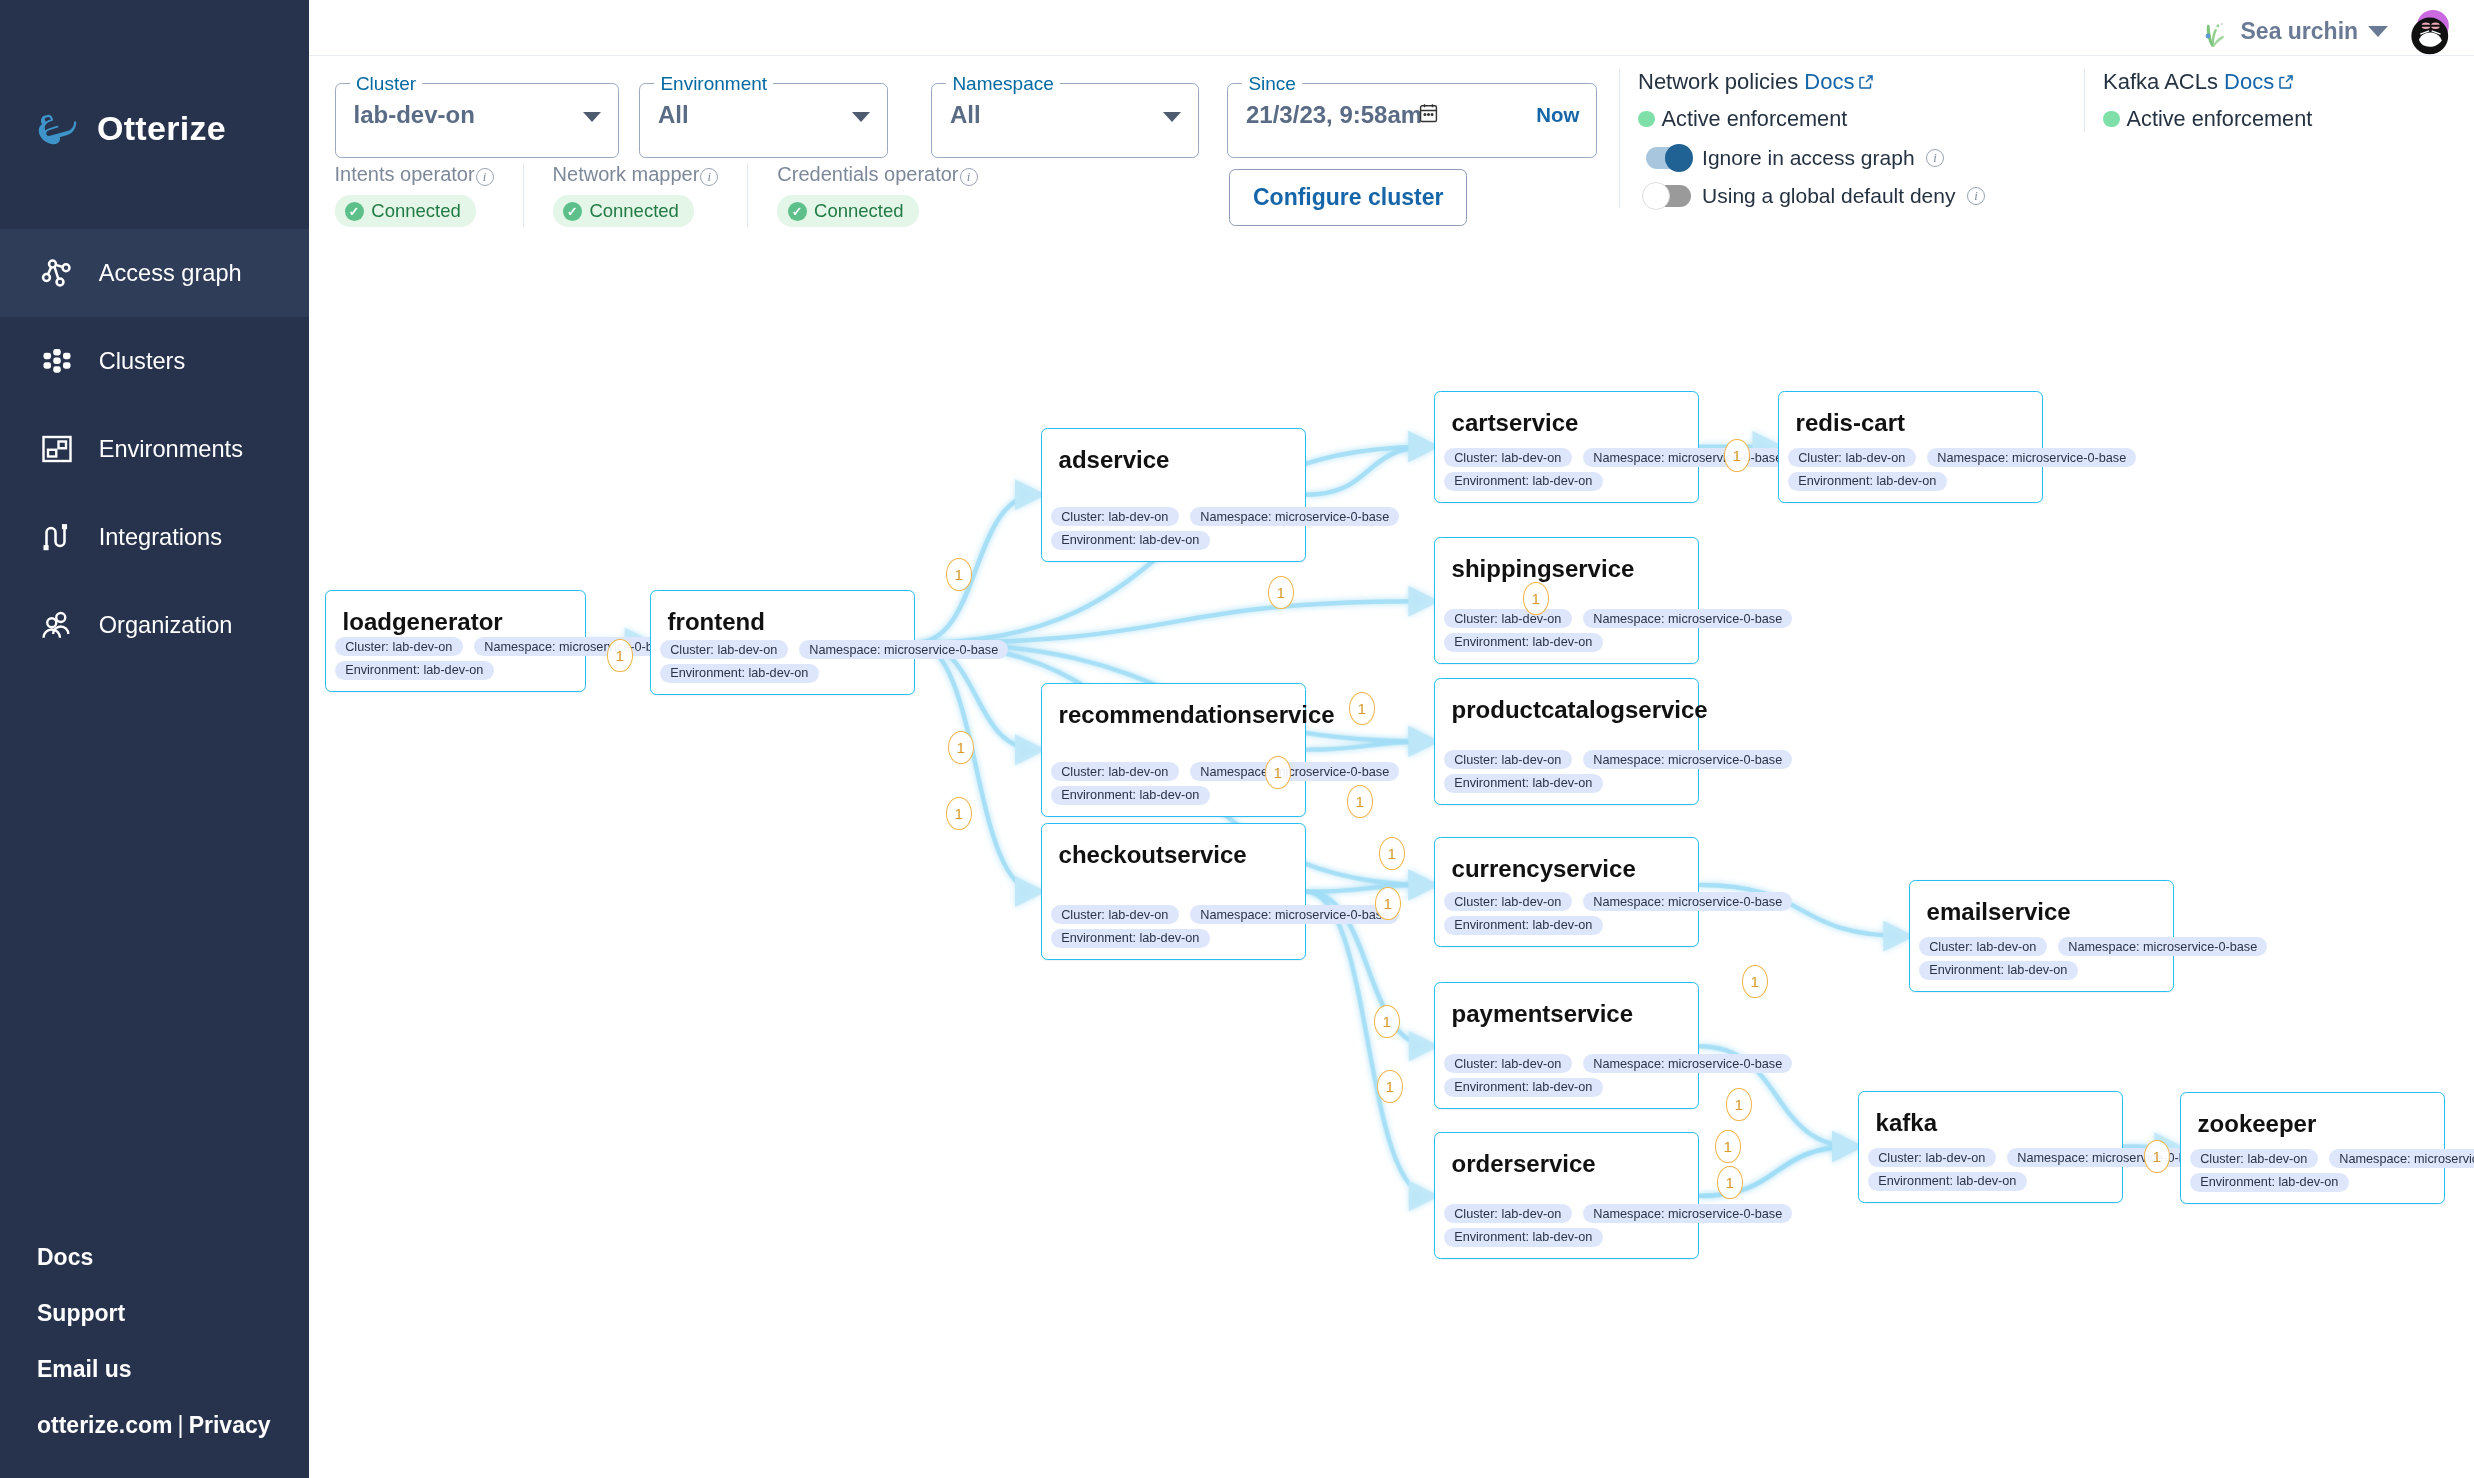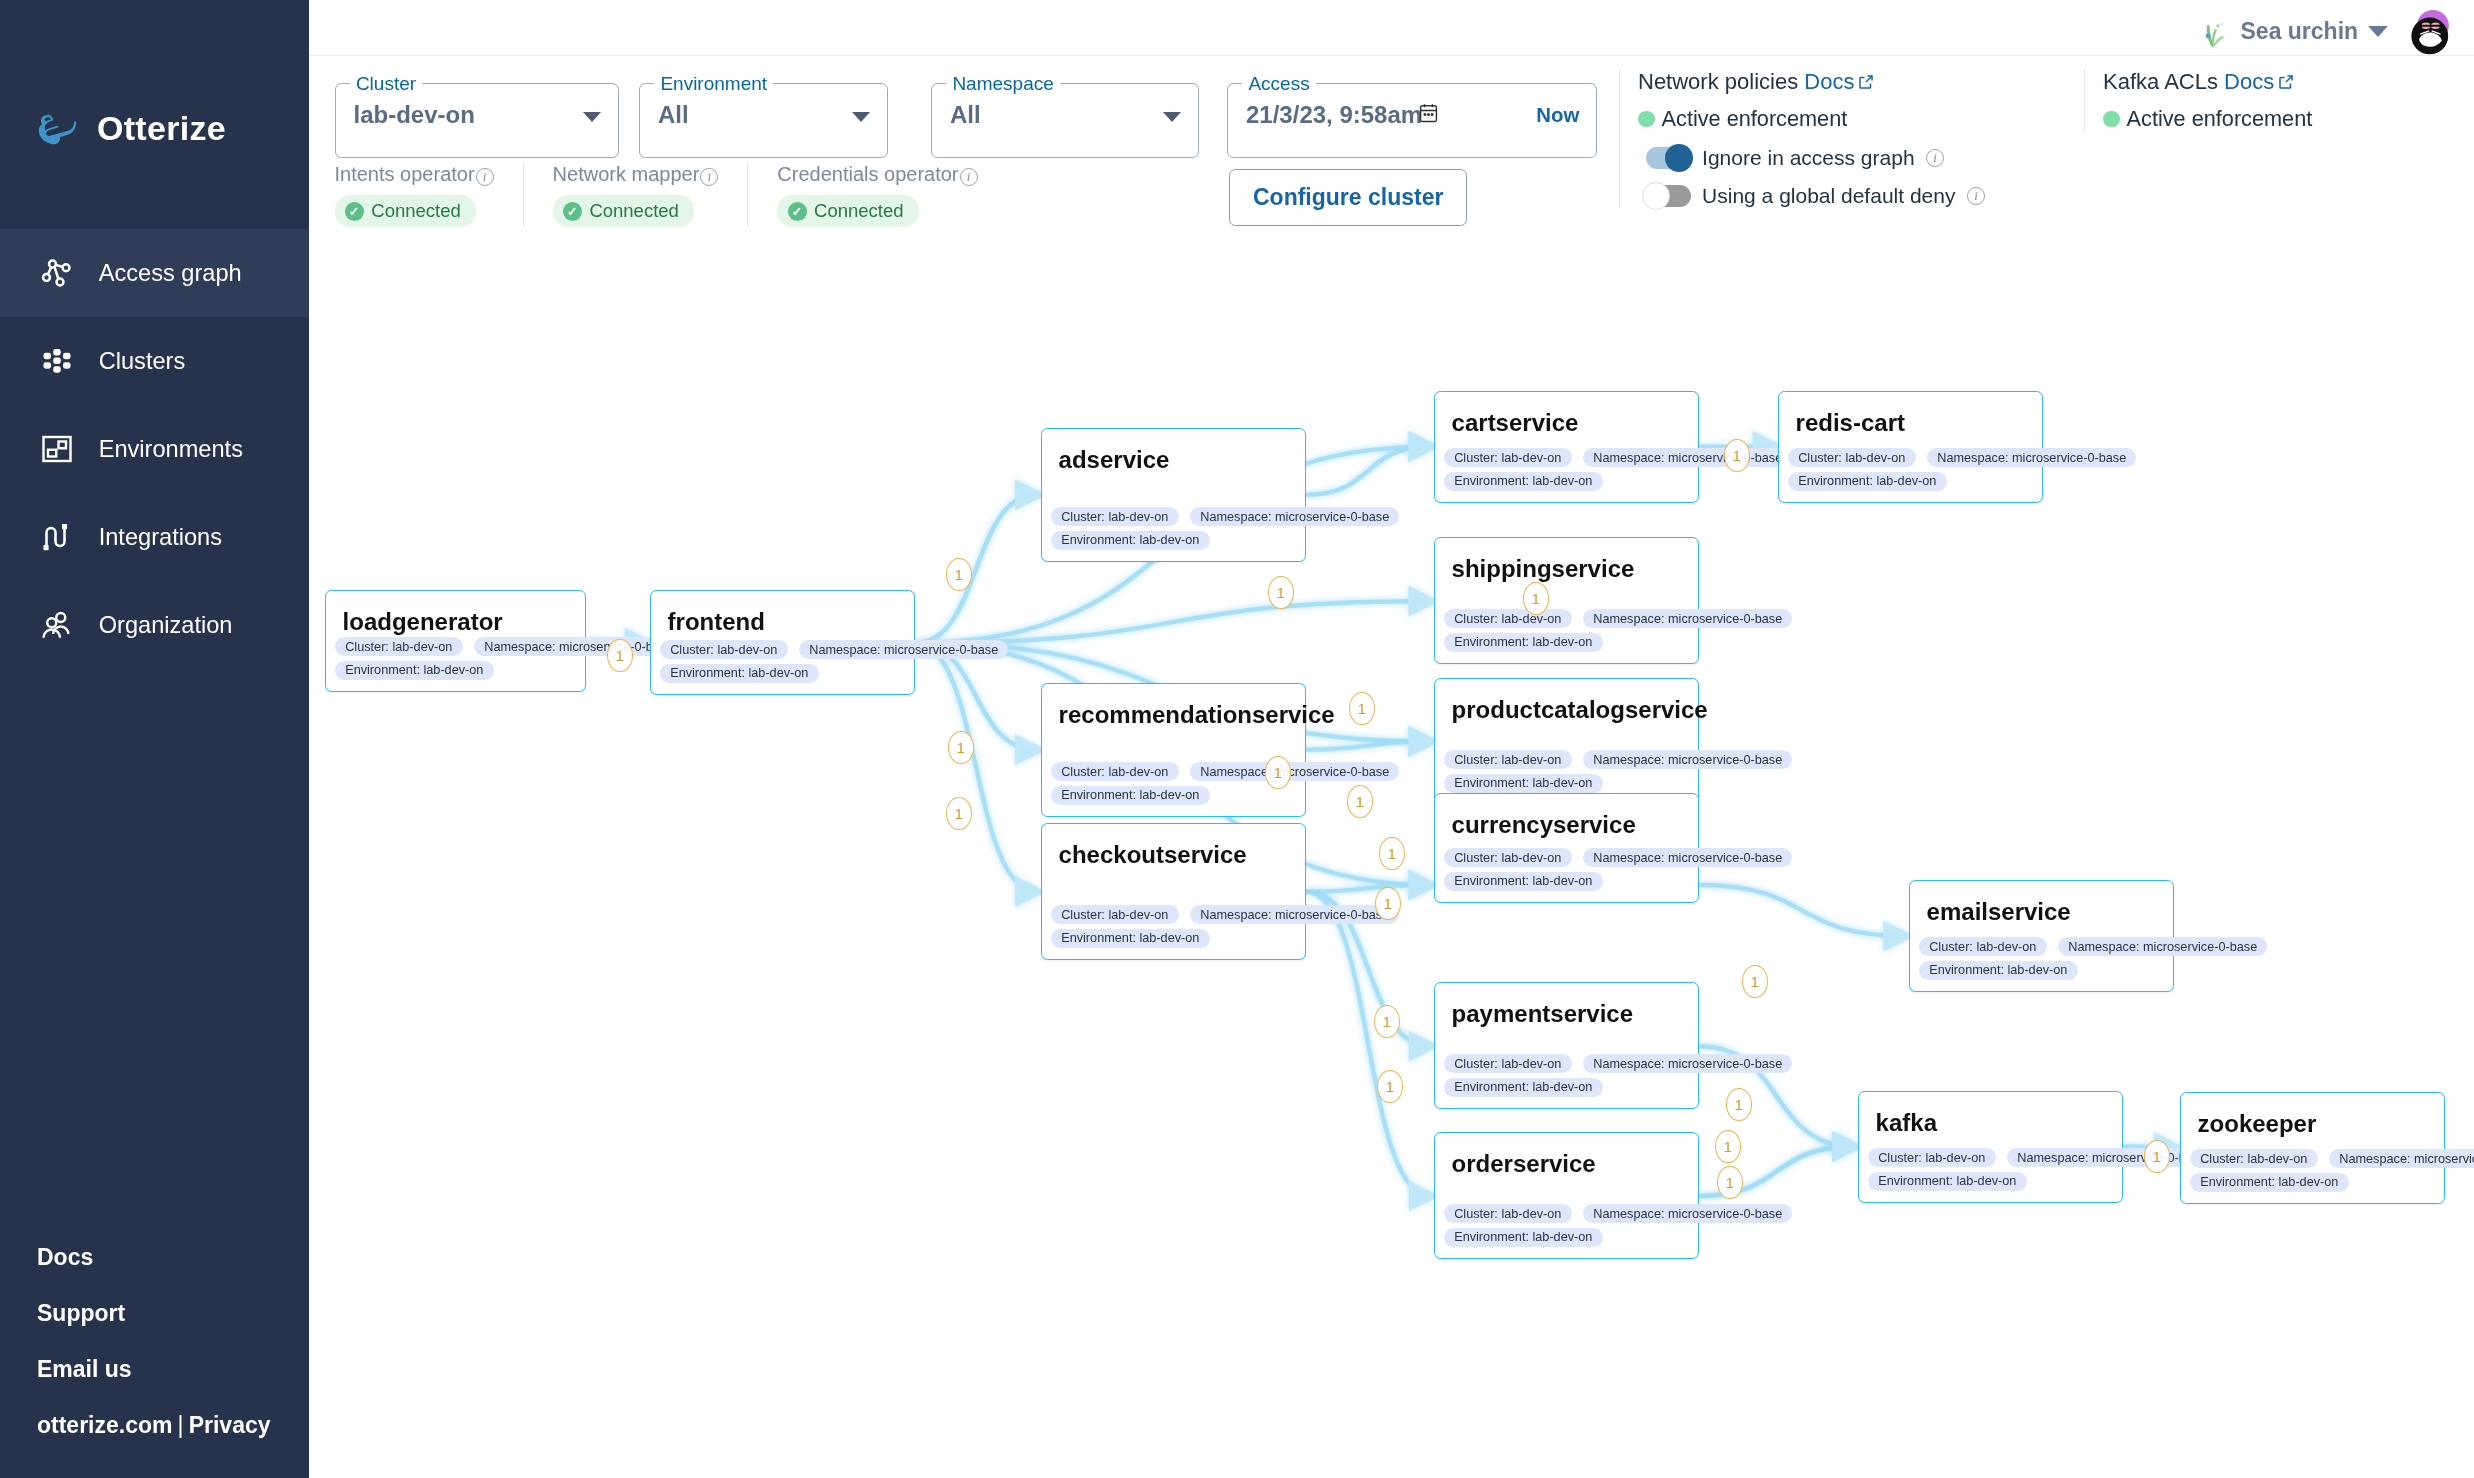--- a/index.html
+++ b/index.html
@@ -278,21 +278,21 @@
       <span class="arrow"></span>
     </div>
 
     <div class="field" style="left:622px; top:27px; width:268px;">
       <span class="legend">Namespace</span>
       <span class="value">All</span>
       <span class="arrow"></span>
     </div>
 
     <div class="field" style="left:918px; top:27px; width:370px;">
-      <span class="legend">Access</span>
+      <span class="legend">Since</span>
       <span class="value">21/3/23, 9:58am</span>
       <span class="calico" style="left:191px; top:18px;">
         <svg width="19" height="21.7" viewBox="0 0 24 26" fill="none" stroke="#333" stroke-width="1.8">
           <rect x="2" y="4" width="20" height="20" rx="2"></rect>
             <path d="M2 10h20M7 2v4M17 2v4"></path>
           <circle cx="7.5" cy="15" r="1" fill="#333"></circle>
             <circle cx="12" cy="15" r="1" fill="#333"></circle>
             <circle cx="16.5" cy="15" r="1" fill="#333"></circle>
         </svg>
       </span>
@@ -505,21 +505,21 @@
           <div class="tags">
             <div class="tagline">
               <span class="tag">Cluster: lab-dev-on</span>
               <span class="tag">Namespace: microservice-0-base</span>
             </div>
             <div class="tagline">
               <span class="tag">Environment: lab-dev-on</span>
             </div>
           </div>
         </div>
-        <div class="node" style="left: 1125px; top: 480px; width: 265px; height: 110px; border-color: rgb(36, 189, 245);">
+        <div class="node" style="left: 1125px; top: 524px; width: 265px; height: 110px; border-color: rgb(36, 189, 245);">
           <div class="title">currencyservice</div>
           <div class="tags">
             <div class="tagline">
               <span class="tag">Cluster: lab-dev-on</span>
               <span class="tag">Namespace: microservice-0-base</span>
             </div>
             <div class="tagline">
               <span class="tag">Environment: lab-dev-on</span>
             </div>
           </div>

